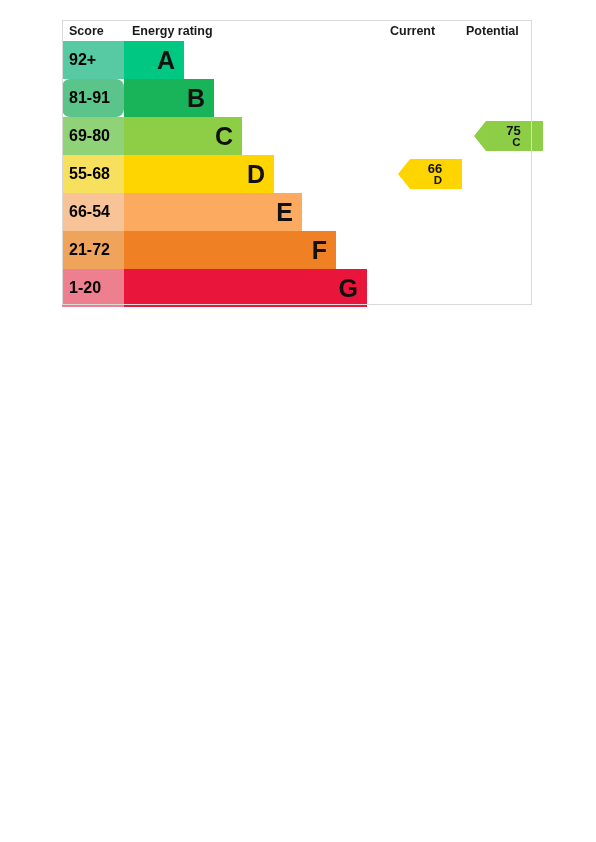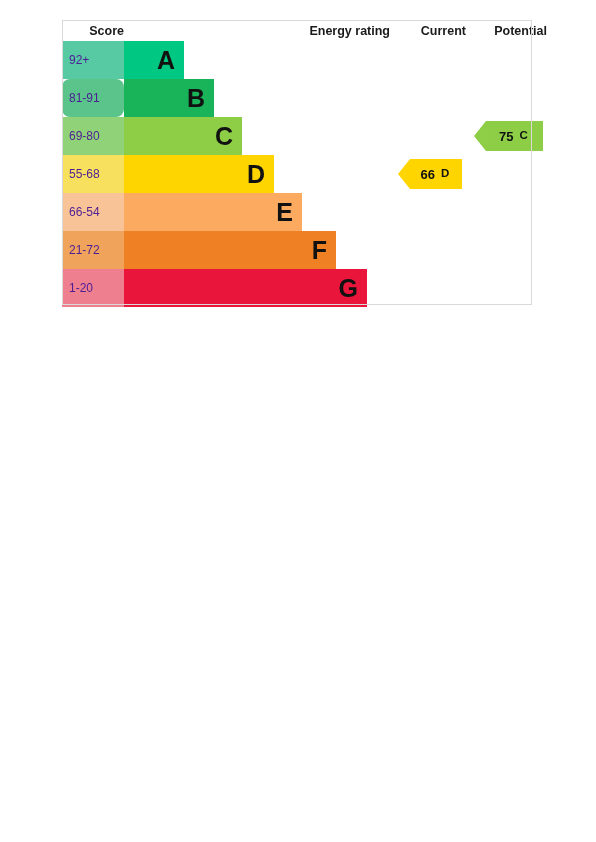--- a/index.html
+++ b/index.html
@@ -29,38 +29,38 @@
     margin: 0;
     border: 0;
   }
 
   
   .hdr-row th {
     height: 21px;
     font-size: 12.5px;
     font-weight: bold;
     color: #1a1a1a;
-    text-align: right;
+    text-align: left;
     vertical-align: middle;
     border-bottom: 1px solid #d9d9d9;
     white-space: nowrap;
   }
   .hdr-score  { width: 55px;  padding-left: 7px !important; border-right: 1px solid #d9d9d9; }
   .hdr-rating { width: 258px; padding-left: 8px !important; border-right: 1px solid #d9d9d9; }
   .hdr-current{ width: 76px;  text-align: right; border-right: 1px solid #d9d9d9; }
   .hdr-potential{ width: 81px; text-align: center; }
 
   
   .band-row td { height: 38px; vertical-align: middle; }
 
   .score-cell {
     width: 55px;
-    font-size: 12px;
-    font-weight: normal;
-    color: #4c1d95;
+    font-size: 16px;
+    font-weight: bold;
+    color: #000000;
     padding-left: 7px !important;
     box-sizing: border-box;
     white-space: nowrap;
   }
 
   .rating-cell {
     width: 258px;
     position: relative;
     padding: 0 !important;
     border-right: 1px solid #d9d9d9;
@@ -97,20 +97,21 @@
   .arrow {
     position: relative;
     height: 30px;
     display: flex;
     align-items: center;
     justify-content: center;
     box-sizing: border-box;
     clip-path: polygon(12px 0, 100% 0, 100% 100%, 12px 100%, 0 50%);
     margin: 0 0 0 4px;
     padding-left: 10px;
+    flex-direction: column;
   }
   .arrow .val {
     font-size: 13px;
     font-weight: bold;
     color: #111111;
     line-height: 1;
   }
   .arrow .ltr {
     font-size: 11.5px;
     font-weight: bold;

